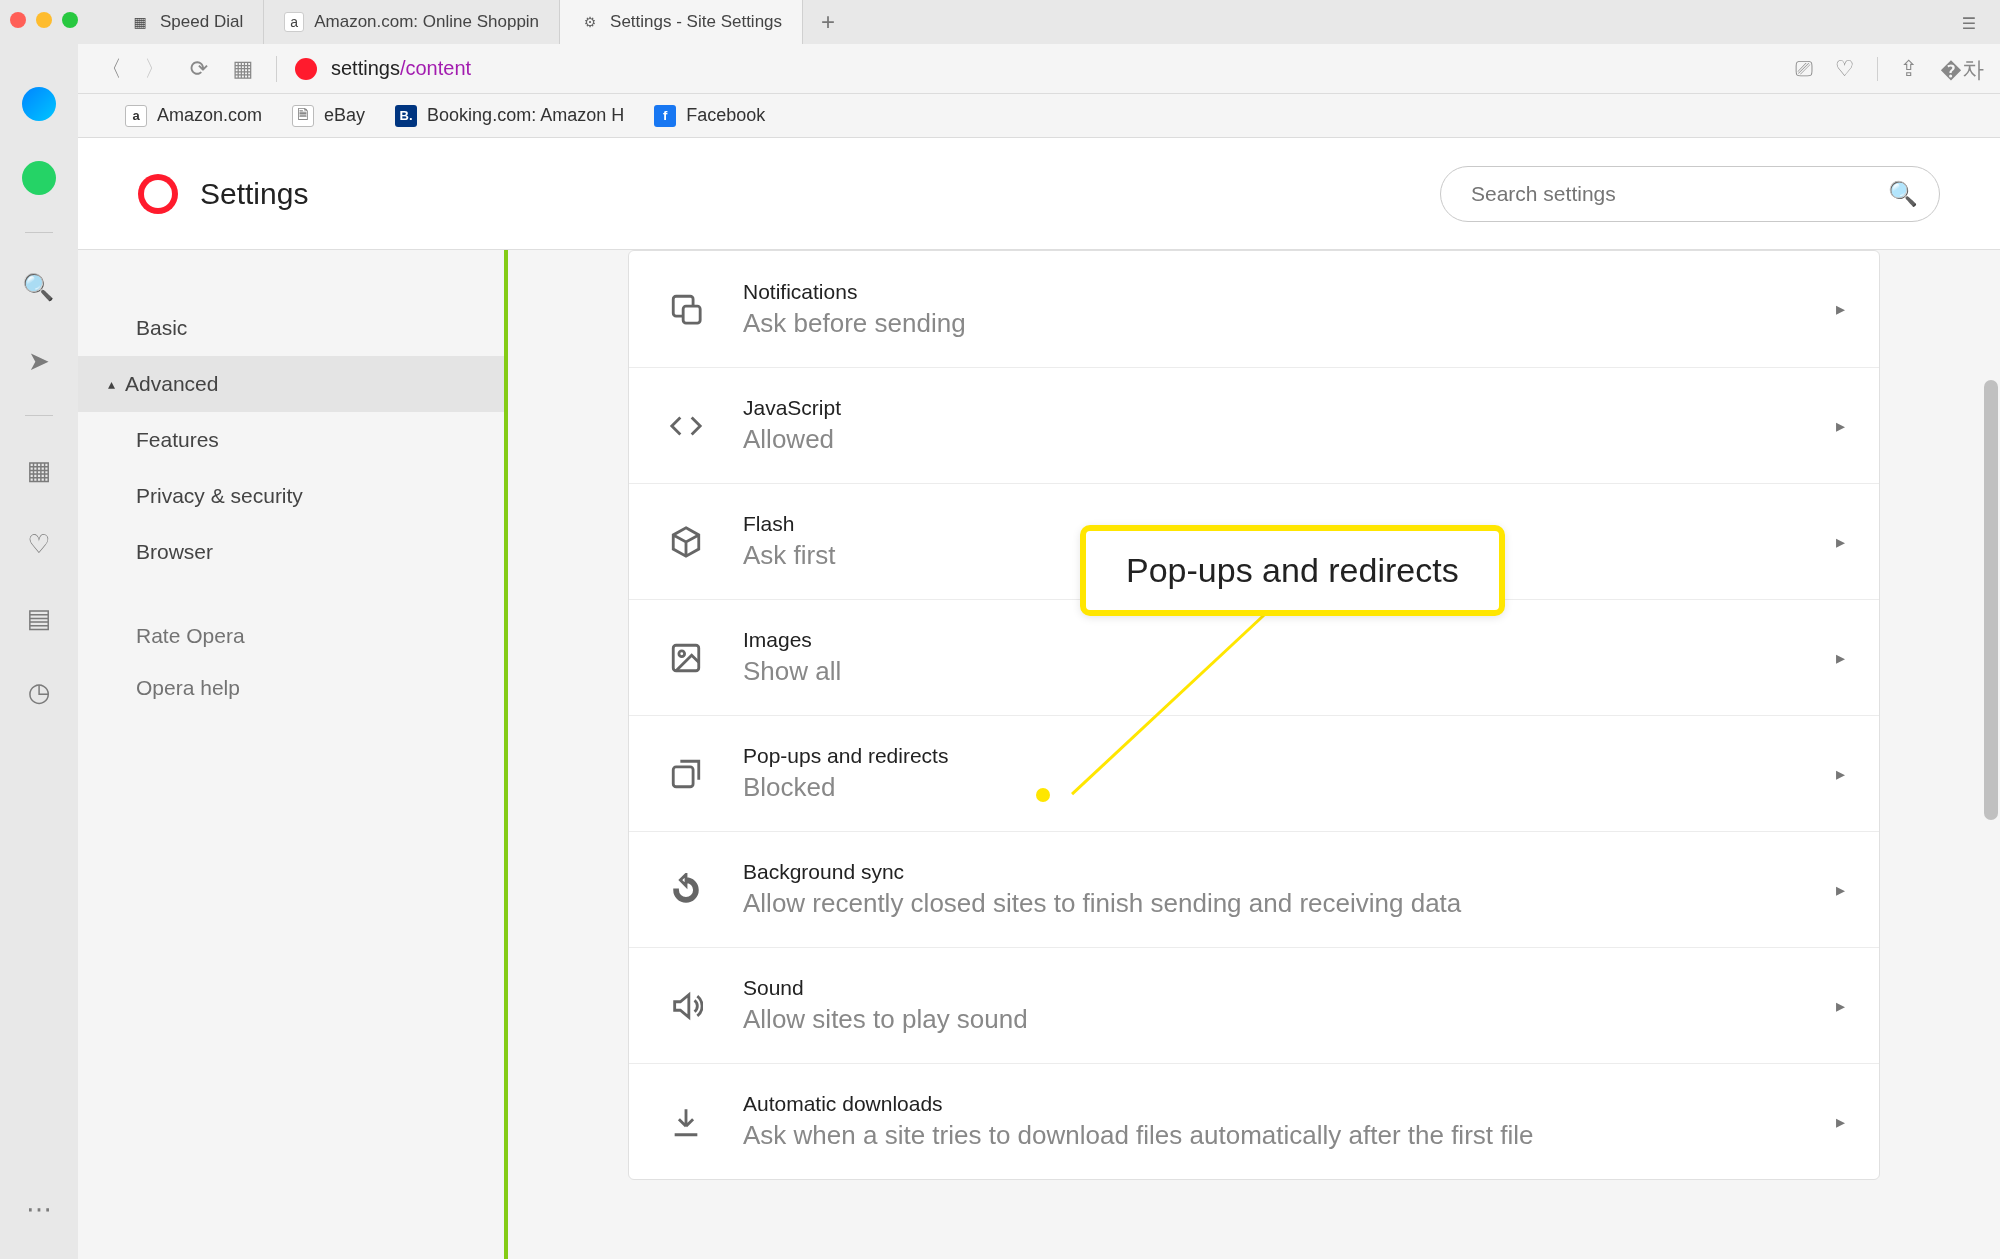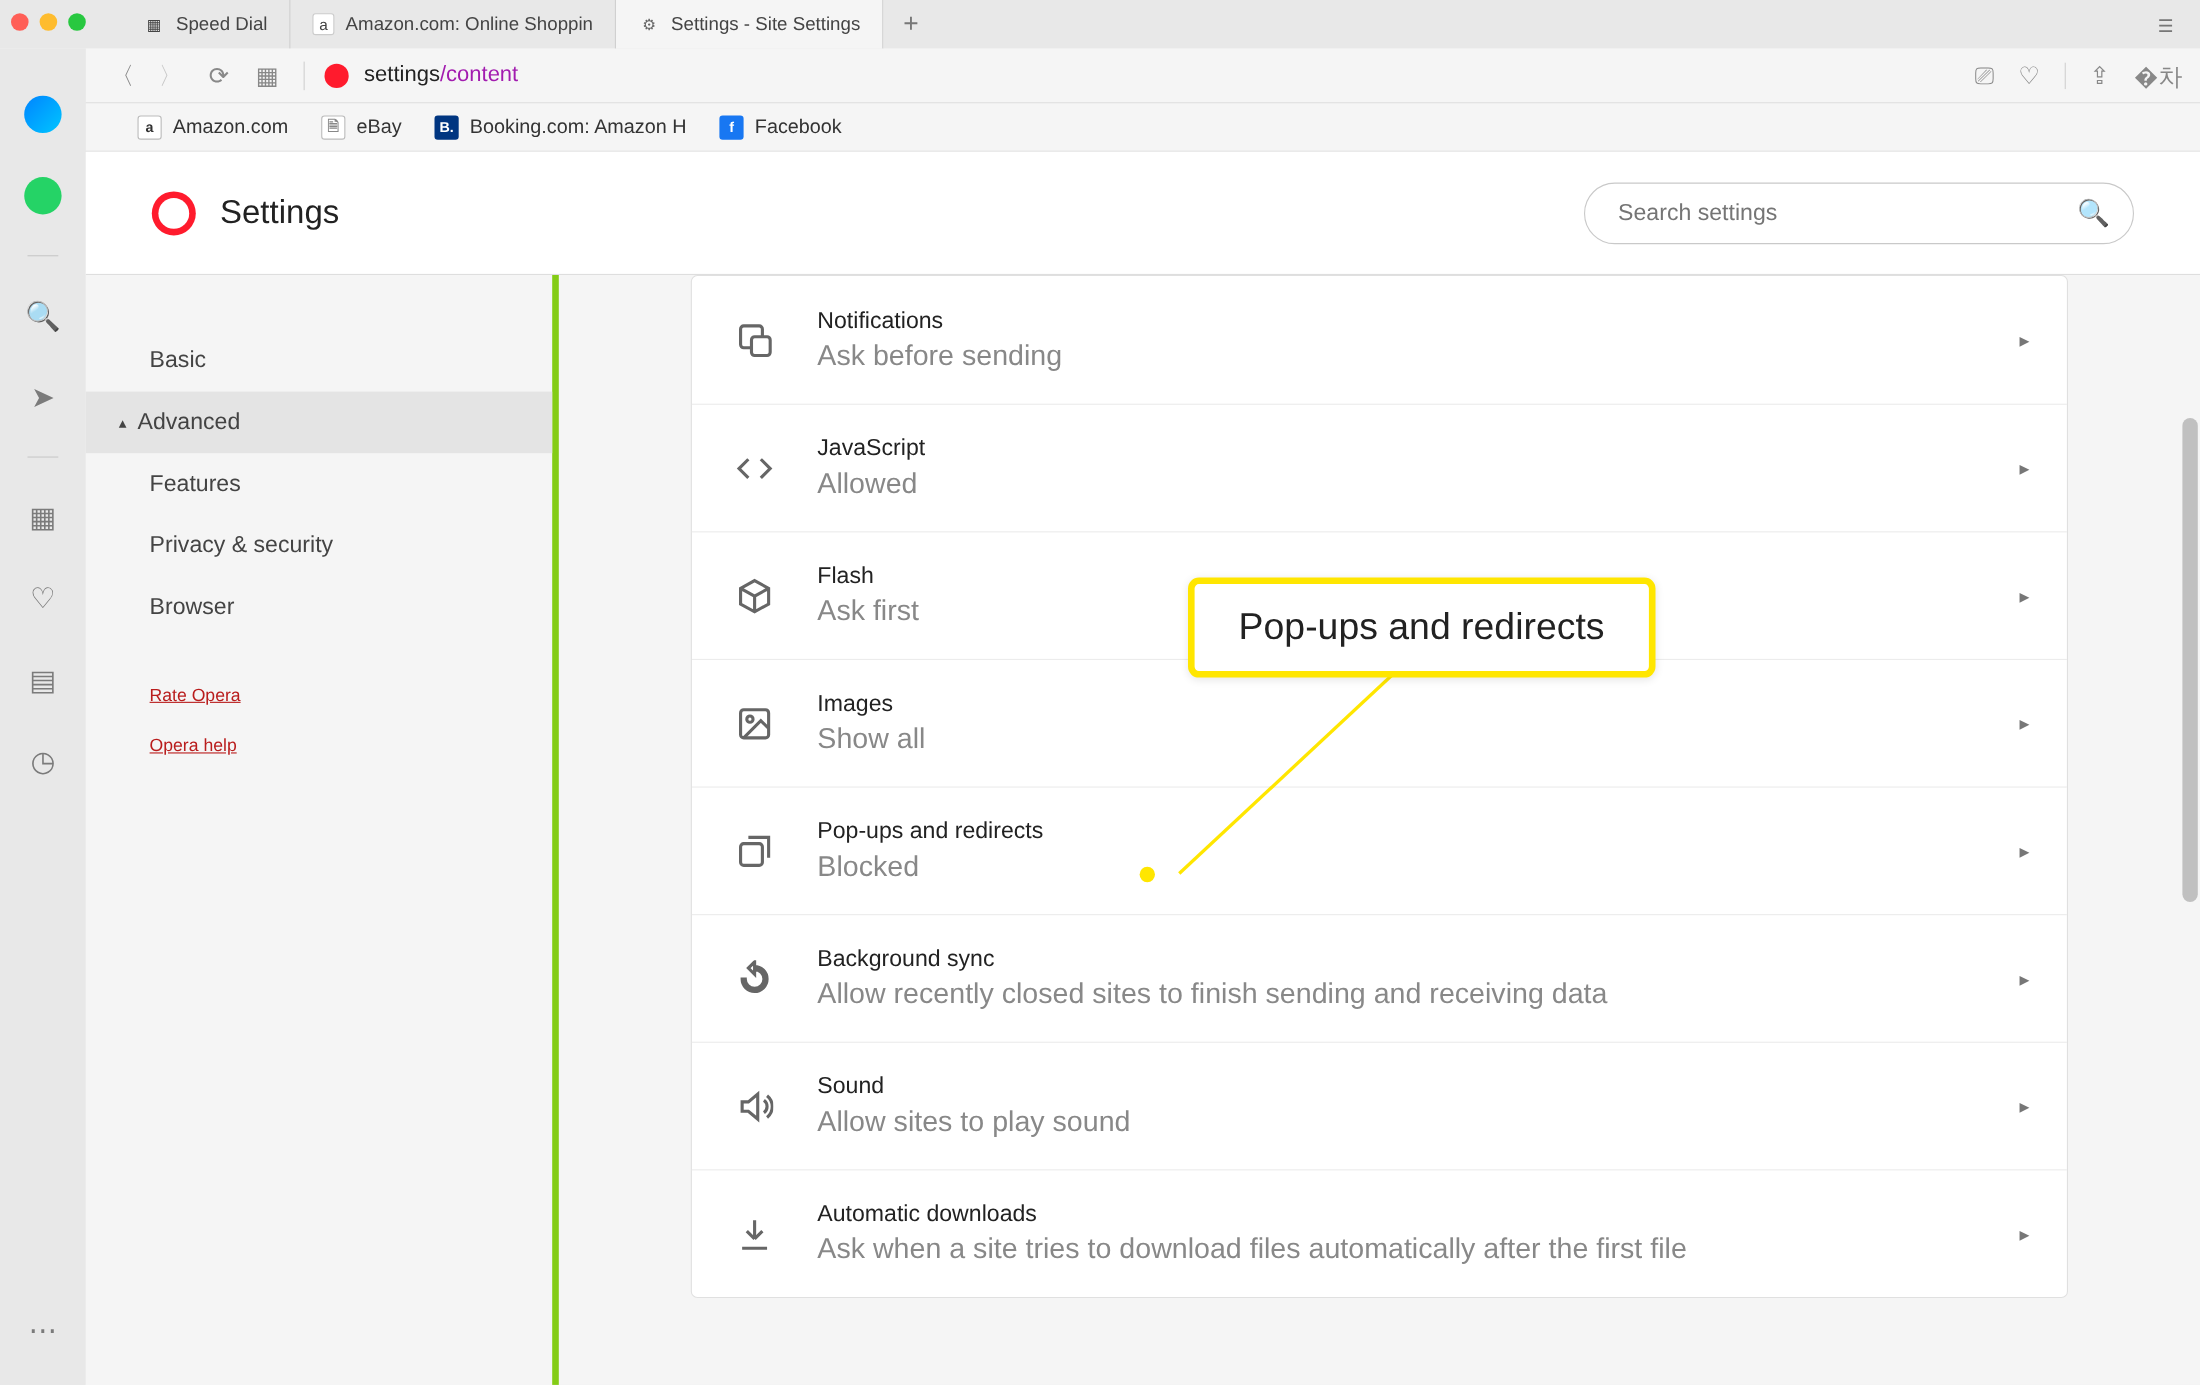--- a/index.html
+++ b/index.html
@@ -47,26 +47,26 @@
   .settings-header { position:absolute; top:0; left:0; right:0; height:112px; background:#fff; border-bottom:1px solid #dedede; display:flex; align-items:center; padding:0 60px; }
   .opera-logo { width:40px; height:40px; border-radius:50%; background:#ff1b2d; margin-right:22px; position:relative; }
   .opera-logo::after { content:""; position:absolute; inset:6px; border-radius:50%; background:#fff; }
   .opera-logo::before { content:""; position:absolute; inset:10px; border-radius:50%; background:#ff1b2d; }
   .settings-title { font-size:30px; font-weight:400; color:#222; }
   .search-wrap { margin-left:auto; position:relative; }
   .search-input { width:500px; height:56px; border:1px solid #c9c9c9; border-radius:28px; padding:0 60px 0 30px; font-size:21px; background:#fff; }
   .search-icon { position:absolute; right:22px; top:14px; color:#666; font-size:24px; }
 
   
-  .leftnav { position:absolute; top:112px; left:0; width:430px; bottom:0; background:#f5f5f5; border-right:6px solid #84cc16; padding-top:50px; }
+  .leftnav { position:absolute; top:112px; left:0; width:430px; bottom:0; background:#f5f5f5; border-right:4px solid #84cc16; padding-top:50px; }
   .nav-item { padding:16px 30px 16px 58px; font-size:21px; color:#444; position:relative; }
   .nav-item.basic { font-weight:500; }
   .nav-item.advanced { background:#e4e4e4; font-weight:500; display:flex; align-items:center; gap:10px; padding-left:30px; }
   .nav-item.advanced .chev { font-size:14px; }
-  .nav-link { color:#b91c1c; padding:14px 30px 14px 58px; font-size:16px; display:block; text-decoration:underline; }
+  .nav-link { color:#737373; padding:14px 30px 14px 58px; font-size:21px; display:block; }
 
   
   .content { position:absolute; top:112px; left:430px; right:0; bottom:0; overflow:hidden; }
   .card { margin:0 120px; background:#fff; border:1px solid #e0e0e0; border-radius:6px; }
   .row { display:flex; align-items:center; padding:20px 34px; border-top:1px solid #ececec; min-height:116px; position:relative; }
   .row:first-child { border-top:none; }
   .row .ricon { width:46px; height:46px; display:flex; align-items:center; justify-content:center; color:#666; margin-right:34px; flex-shrink:0; }
   .row .ricon svg { width:34px; height:34px; }
   .rt-title { font-size:21px; color:#222; }
   .rt-sub { font-size:26px; color:#888; margin-top:4px; }

